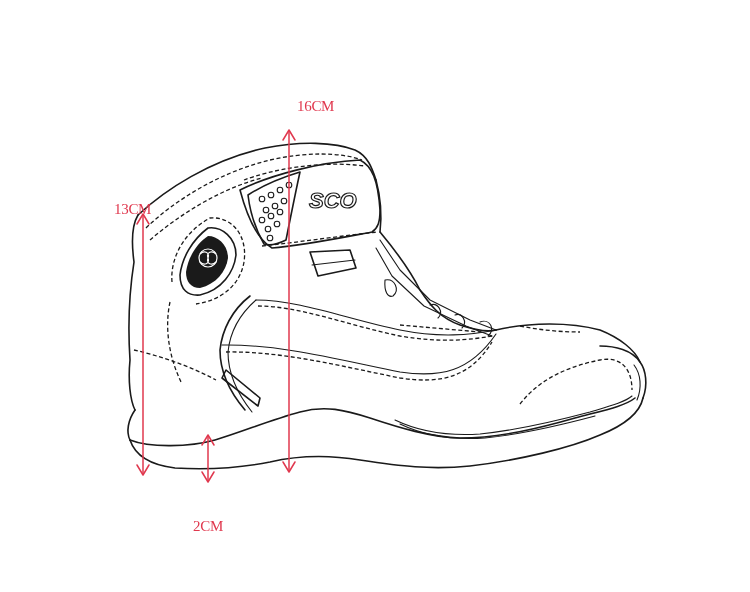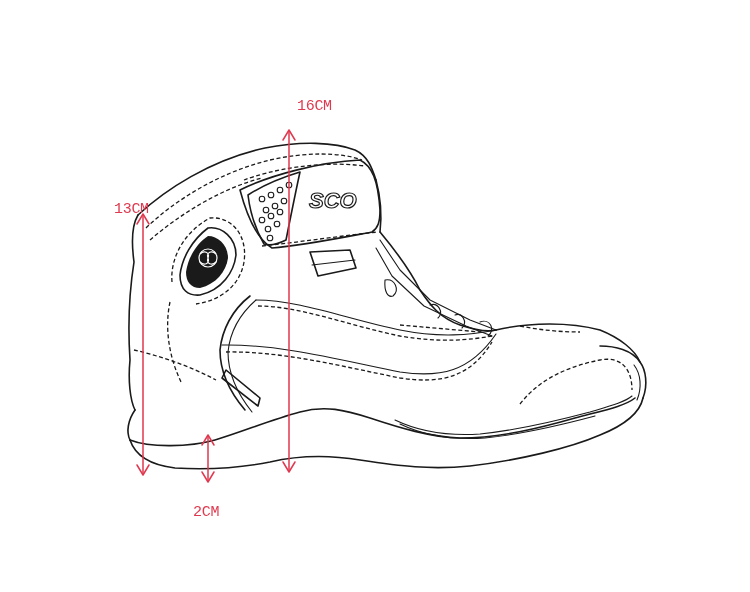--- a/index.html
+++ b/index.html
@@ -1,18 +1,18 @@
 <!DOCTYPE html>
 <html><head>
 <meta charset="utf-8">
 <style>
   html, body { margin: 0; padding: 0; background: #ffffff; }
   body { width: 750px; height: 592px; position: relative; overflow: hidden; font-family: "Liberation Sans", sans-serif; }
   #canvas { position: absolute; left: 0; top: 0; width: 750px; height: 592px; }
-  .dim-label { position: absolute; color: #e0384e; font-family: Liberation Mono, monospace; font-size: 15px; letter-spacing: -0.3px; white-space: nowrap; text-align: center; }
+  .dim-label { position: absolute; color: #e0384e; font-family: Liberation Serif, serif; font-size: 15px; letter-spacing: -0.3px; white-space: nowrap; text-align: center; }
   .ink { fill: none; stroke: #1a1a1a; stroke-width: 1.6; stroke-linecap: round; stroke-linejoin: round; }
   .ink-thin { fill: none; stroke: #1a1a1a; stroke-width: 1.1; stroke-linecap: round; stroke-linejoin: round; }
   .stitch { fill: none; stroke: #1a1a1a; stroke-width: 1.3; stroke-dasharray: 4 2.5; stroke-linecap: butt; }
   .dim { fill: none; stroke: #e0384e; stroke-width: 1.5; }
   .dim-head { fill: none; stroke: #e0384e; stroke-width: 1.5; stroke-linecap: round; stroke-linejoin: round; }
 </style>
 </head>
 <body>
 
 <svg id="canvas" viewBox="0 0 750 592" xmlns="http://www.w3.org/2000/svg">
@@ -114,13 +114,13 @@
   </g>
   <g>
     <line class="dim" x1="208" y1="435" x2="208" y2="482"></line>
     <path class="dim-head" d="M202,445 L208,435 L214,445"></path>
     <path class="dim-head" d="M202,472 L208,482 L214,472"></path>
   </g>
 </svg>
 
 <div class="dim-label" style="left:297px; top:98px;">16CM</div>
 <div class="dim-label" style="left:114px; top:201px;">13CM</div>
-<div class="dim-label" style="left:193px; top:504px;">2CM</div>
+<div class="dim-label" style="left:193px; top:518px;">2CM</div>
 
 </body></html>

